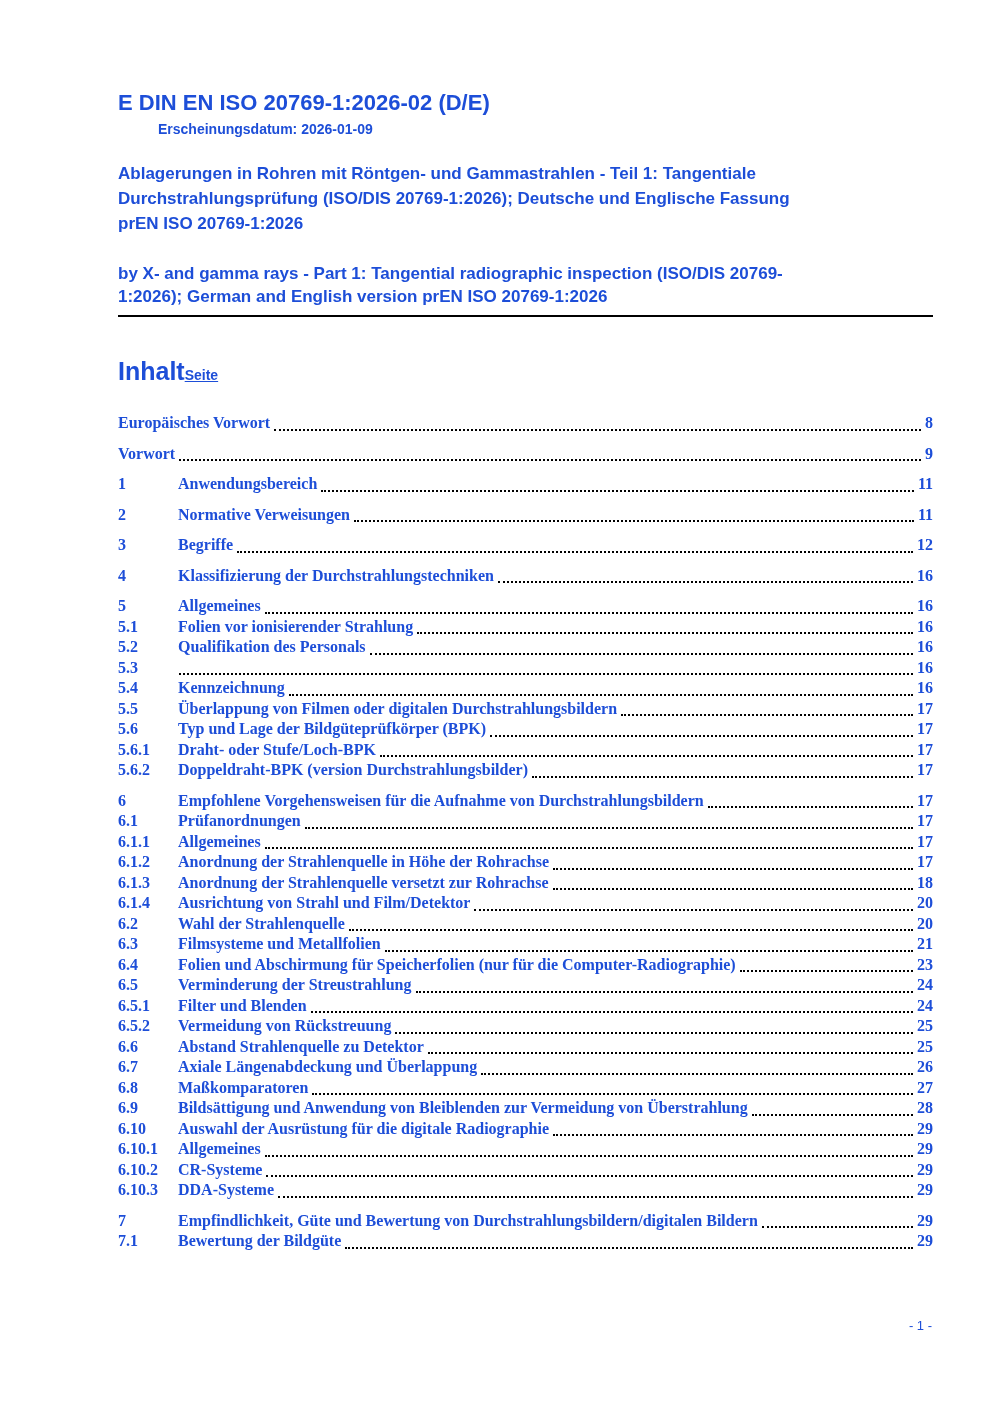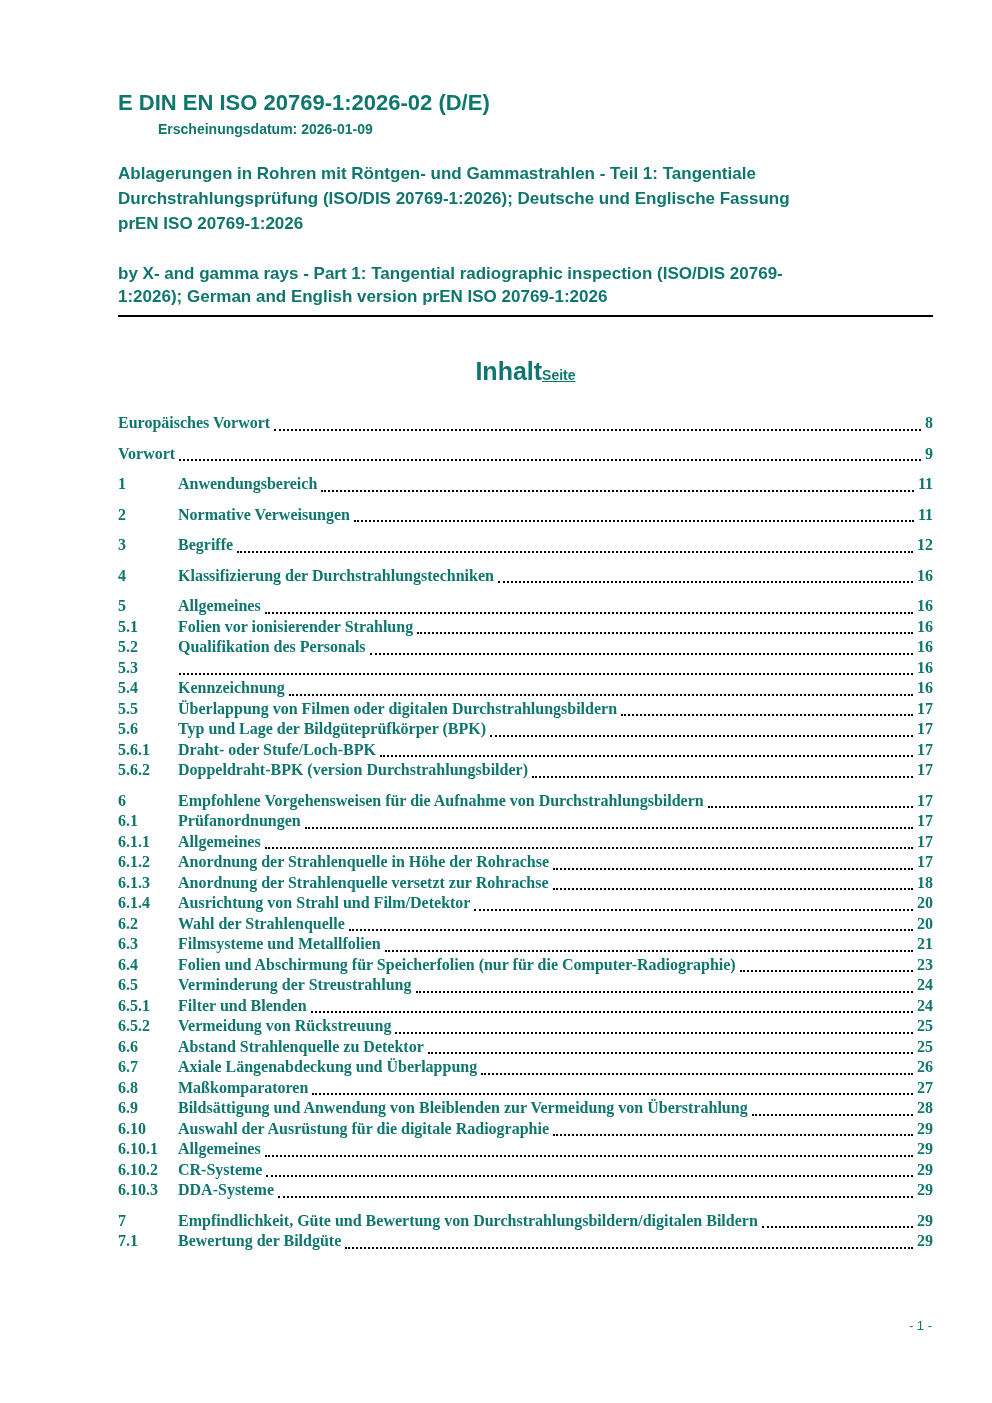--- a/index.html
+++ b/index.html
@@ -1,18 +1,18 @@
 <!DOCTYPE html>
 <html><head>
 <meta charset="utf-8">
 <style>
   html,body { margin:0; padding:0; background:#ffffff; }
   .page {
     position:relative; width:992px; height:1403px;
-    background:#ffffff; color:#0f766e; overflow:hidden;
+    background:#ffffff; color:#1d4ed8; overflow:hidden;
     font-family:"Liberation Sans", sans-serif;
   }
   .content { position:absolute; left:118px; top:0; width:815px; }
 
   .doc-number {
     margin:90px 0 0 0;
     font:bold 22px/26px "Liberation Sans", sans-serif;
   }
   .pub-date {
     margin-top:5px;
@@ -20,21 +20,21 @@
     padding-left:40px;
   }
   .title-block { font:bold 17px/25px "Liberation Sans", sans-serif; }
   .title-de { margin-top:23px; }
   .title-en { margin-top:26px; line-height:23px; }
   .title-line { white-space:nowrap; }
 
   .rule { border:none; border-top:2px solid #000; margin:7px 0 0 0; width:815px; }
 
   .toc-head {
-    display:flex; justify-content:center; align-items:baseline;
+    display:flex; justify-content:flex-start; align-items:baseline;
     margin-top:40px;
   }
   .toc-heading { font:bold 25px/29px "Liberation Sans", sans-serif; }
   .toc-page-label { font:bold 14px/17px "Liberation Sans", sans-serif;text-decoration:underline; }
 
   #toc {
     margin-top:27px;
     font-family:"Liberation Serif", serif;
     font-weight:bold; font-size:16px;
   }

